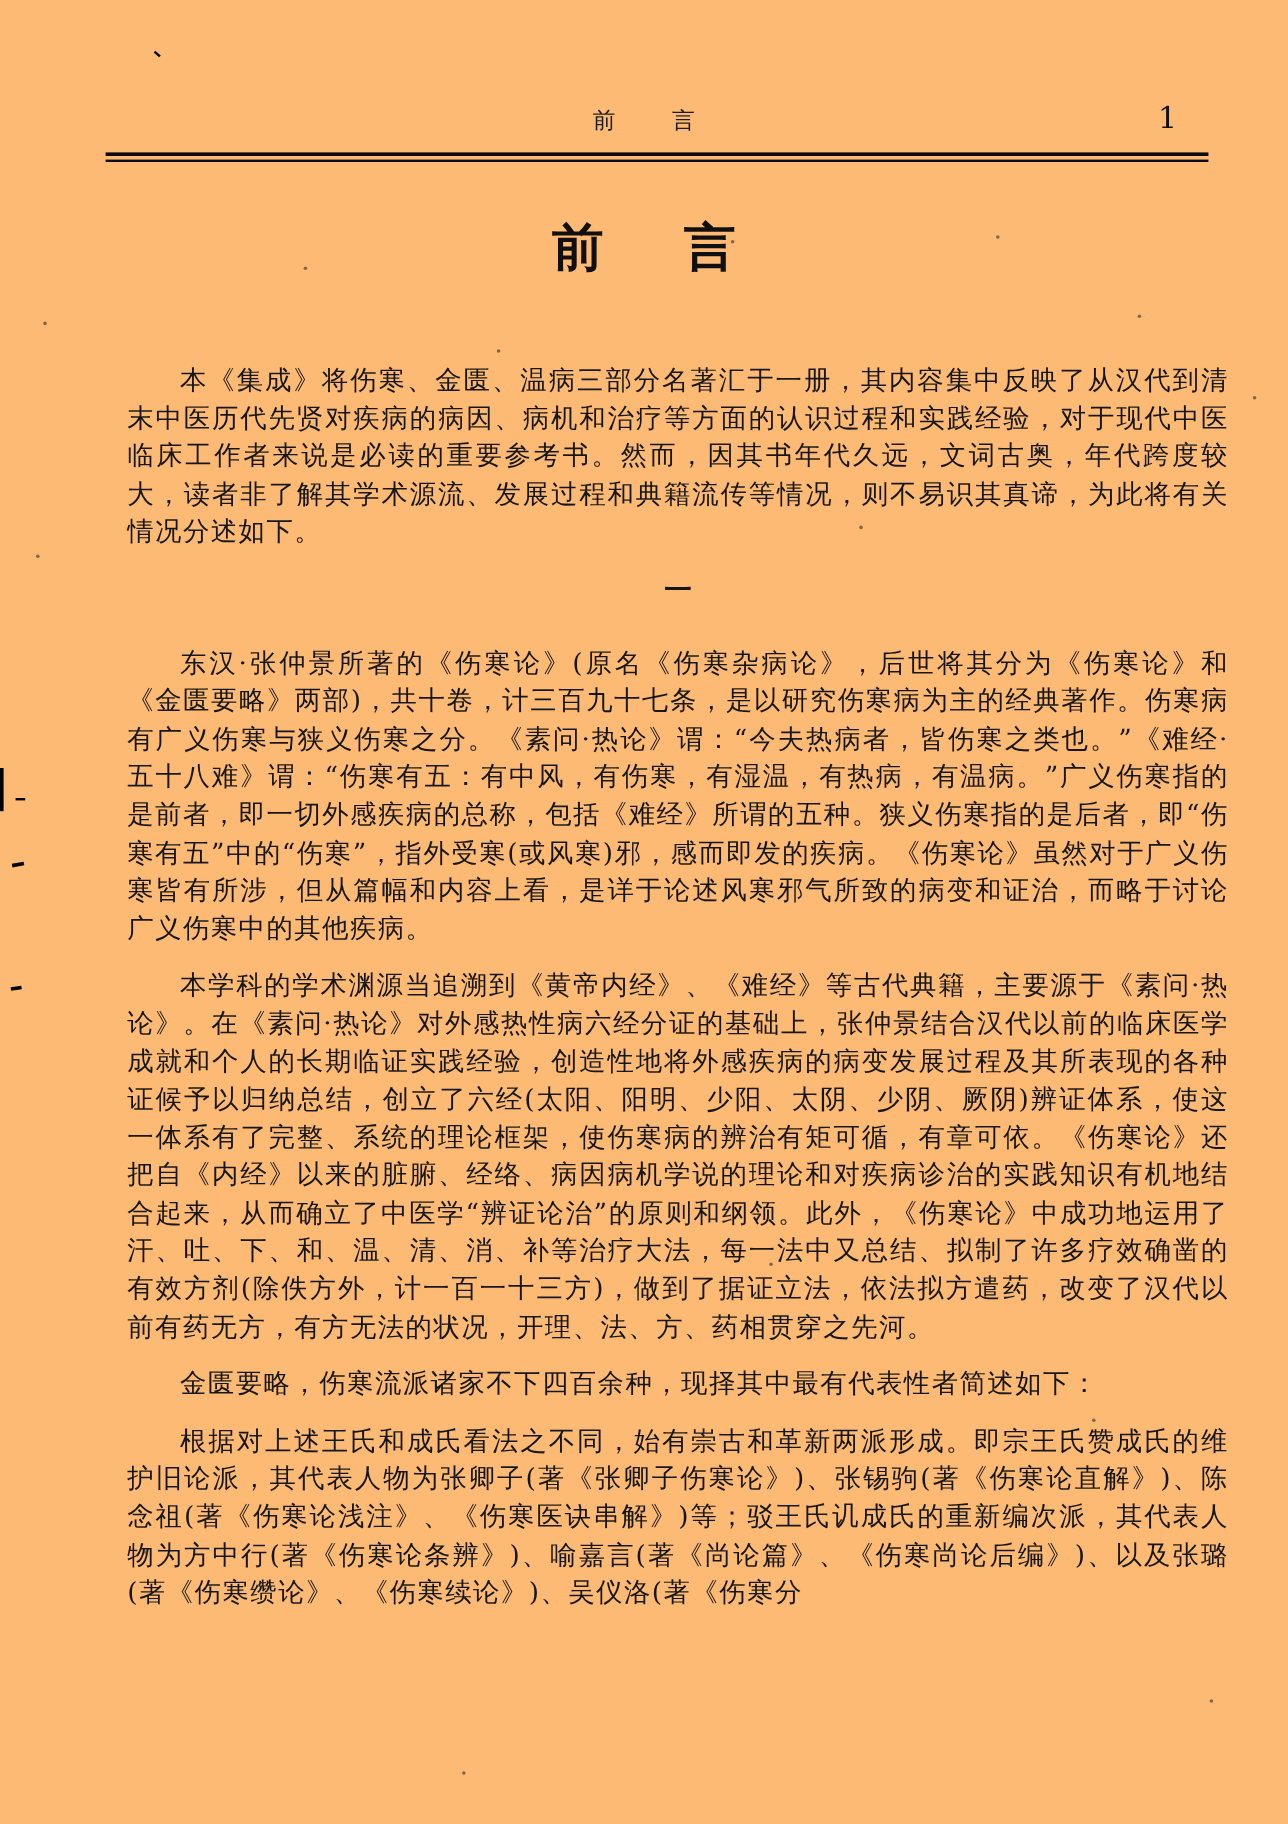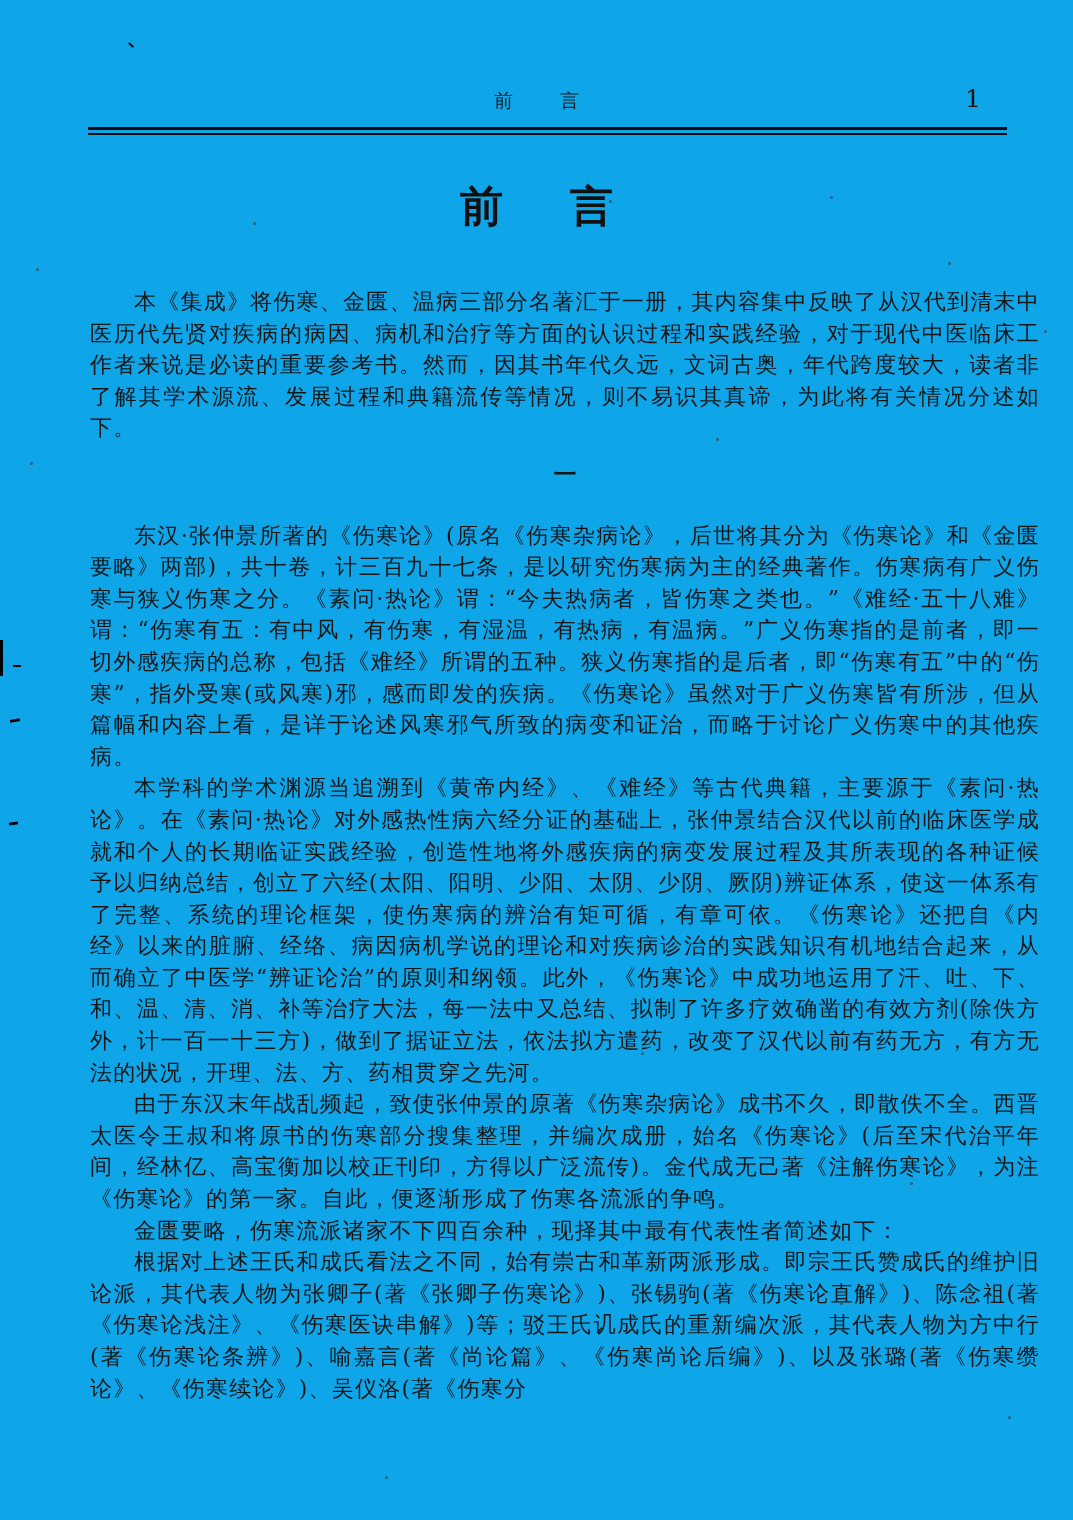--- a/index.html
+++ b/index.html
@@ -5,21 +5,21 @@
   html, body {
     margin: 0;
     padding: 0;
     background: #e8e8e8;
   }
   .page {
     position: relative;
     width: 1073px;
     height: 1520px;
     margin: 0 auto;
-    background: #0ea5e9;
+    background: #fdba74;
     color: #141414;
     font-family: "DejaVu Serif", "Liberation Serif", serif;
     overflow: hidden;
   }
   .running-header {
     position: absolute;
     top: 88px;
     left: 0;
     width: 100%;
     text-align: center;
@@ -61,21 +61,21 @@
     top: 286px;
     left: 90px;
     width: 950px;
     font-size: 22px;
     line-height: 31.6px;
     letter-spacing: 1.2px;
     text-align: justify;
     color: #161616;
   }
   .content p {
-    margin: 0;
+    margin: 16px;
     text-indent: 2em;
   }
   .section-mark {
     text-align: center;
     font-weight: bold;
     font-size: 23px;
     letter-spacing: 0;
     margin: 14px 0 30px 0;
   }
   
@@ -105,21 +105,20 @@
 
   <div class="doc-title">前　言</div>
 
   <div class="content">
     <p>本《集成》将伤寒、金匮、温病三部分名著汇于一册，其内容集中反映了从汉代到清末中医历代先贤对疾病的病因、病机和治疗等方面的认识过程和实践经验，对于现代中医临床工作者来说是必读的重要参考书。然而，因其书年代久远，文词古奥，年代跨度较大，读者非了解其学术源流、发展过程和典籍流传等情况，则不易识其真谛，为此将有关情况分述如下。</p>
 
     <div class="section-mark">一</div>
 
     <p>东汉·张仲景所著的《伤寒论》(原名《伤寒杂病论》，后世将其分为《伤寒论》和《金匮要略》两部)，共十卷，计三百九十七条，是以研究伤寒病为主的经典著作。伤寒病有广义伤寒与狭义伤寒之分。《素问·热论》谓：“今夫热病者，皆伤寒之类也。”《难经·五十八难》谓：“伤寒有五：有中风，有伤寒，有湿温，有热病，有温病。”广义伤寒指的是前者，即一切外感疾病的总称，包括《难经》所谓的五种。狭义伤寒指的是后者，即“伤寒有五”中的“伤寒”，指外受寒(或风寒)邪，感而即发的疾病。《伤寒论》虽然对于广义伤寒皆有所涉，但从篇幅和内容上看，是详于论述风寒邪气所致的病变和证治，而略于讨论广义伤寒中的其他疾病。</p>
     <p>本学科的学术渊源当追溯到《黄帝内经》、《难经》等古代典籍，主要源于《素问·热论》。在《素问·热论》对外感热性病六经分证的基础上，张仲景结合汉代以前的临床医学成就和个人的长期临证实践经验，创造性地将外感疾病的病变发展过程及其所表现的各种证候予以归纳总结，创立了六经(太阳、阳明、少阳、太阴、少阴、厥阴)辨证体系，使这一体系有了完整、系统的理论框架，使伤寒病的辨治有矩可循，有章可依。《伤寒论》还把自《内经》以来的脏腑、经络、病因病机学说的理论和对疾病诊治的实践知识有机地结合起来，从而确立了中医学“辨证论治”的原则和纲领。此外，《伤寒论》中成功地运用了汗、吐、下、和、温、清、消、补等治疗大法，每一法中又总结、拟制了许多疗效确凿的有效方剂(除佚方外，计一百一十三方)，做到了据证立法，依法拟方遣药，改变了汉代以前有药无方，有方无法的状况，开理、法、方、药相贯穿之先河。</p>
-    <p>由于东汉末年战乱频起，致使张仲景的原著《伤寒杂病论》成书不久，即散佚不全。西晋太医令王叔和将原书的伤寒部分搜集整理，并编次成册，始名《伤寒论》(后至宋代治平年间，经林亿、高宝衡加以校正刊印，方得以广泛流传)。金代成无己著《注解伤寒论》，为注《伤寒论》的第一家。自此，便逐渐形成了伤寒各流派的争鸣。</p>
     <p>金匮要略，伤寒流派诸家不下四百余种，现择其中最有代表性者简述如下：</p>
     <p>根据对上述王氏和成氏看法之不同，始有崇古和革新两派形成。即宗王氏赞成氏的维护旧论派，其代表人物为张卿子(著《张卿子伤寒论》)、张锡驹(著《伤寒论直解》)、陈念祖(著《伤寒论浅注》、《伤寒医诀串解》)等；驳王氏讥成氏的重新编次派，其代表人物为方中行(著《伤寒论条辨》)、喻嘉言(著《尚论篇》、《伤寒尚论后编》)、以及张璐(著《伤寒缵论》、《伤寒续论》)、吴仪洛(著《伤寒分</p>
   </div>
 
   <div class="artifact" style="left:0; top:640px; width:3px; height:36px;"></div>
   <div class="artifact" style="left:13px; top:665px; width:8px; height:2px;"></div>
   <div class="artifact" style="left:10px; top:719px; width:10px; height:3px; transform:rotate(-10deg);"></div>
   <div class="artifact" style="left:9px; top:822px; width:9px; height:3px; transform:rotate(-8deg);"></div>
   <div class="artifact" style="left:128px; top:44px; width:6px; height:2px; transform:rotate(40deg);"></div>
 

